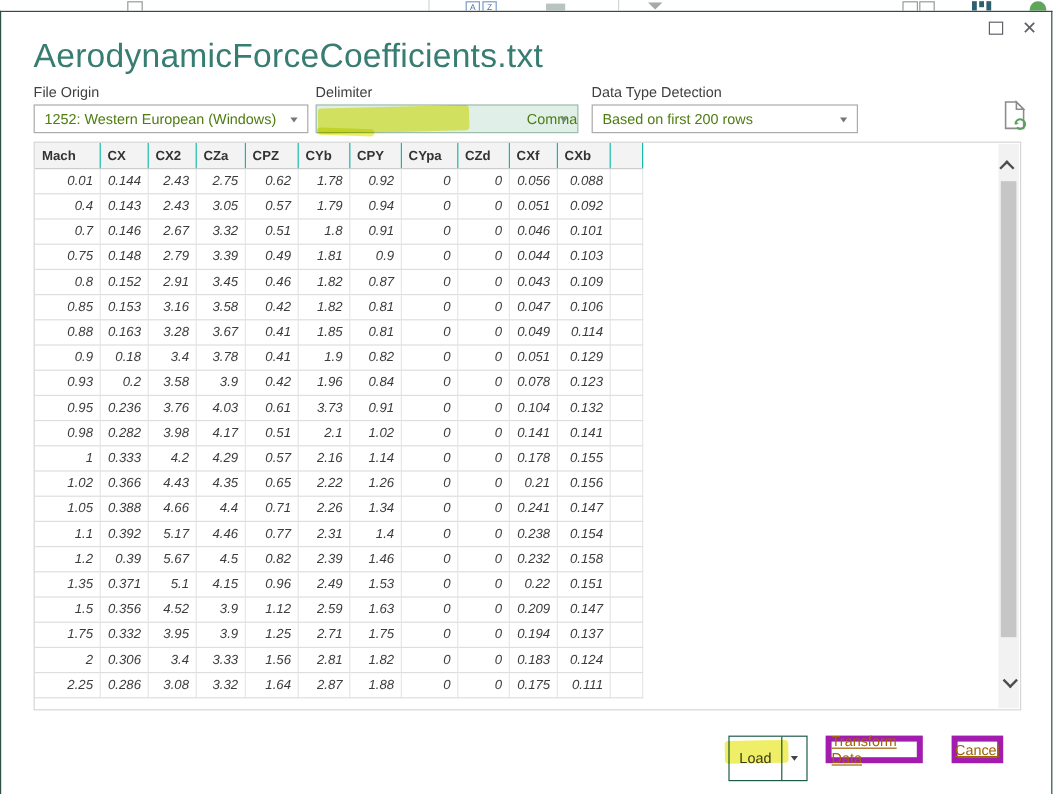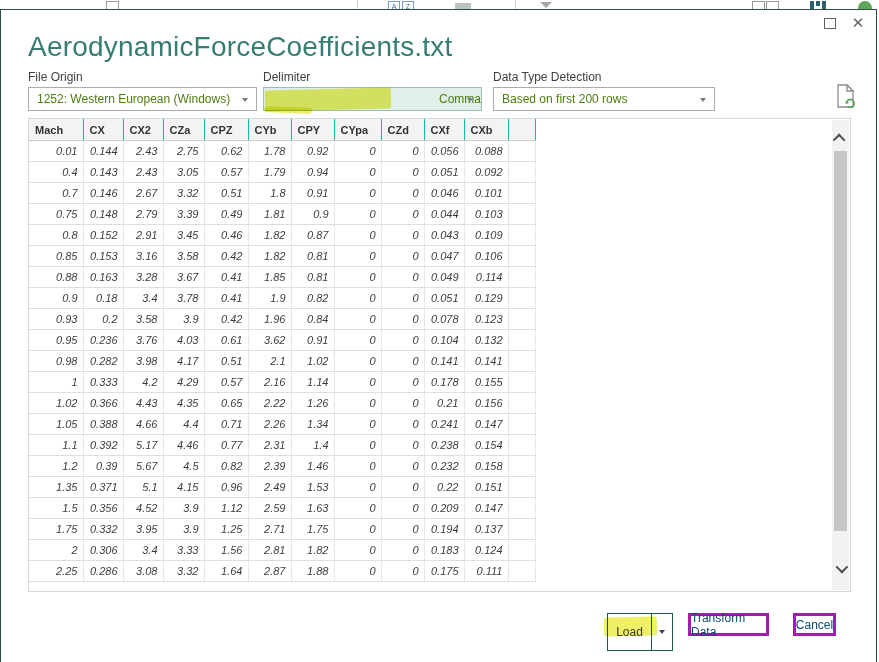--- a/index.html
+++ b/index.html
@@ -60,22 +60,22 @@
         justify-content:center;cursor:pointer;}
   .scroll-arrow.up{top:8px;}
   .scroll-arrow.down{top:438px;}
   .chev{display:block;width:7px;height:7px;border-left:2px solid #4d4d4d;border-top:2px solid #4d4d4d;}
   .chev.up{transform:rotate(45deg) translateY(2px);}
   .chev.down{transform:rotate(-135deg) translateY(2px);}
   .thumb{position:absolute;left:2px;top:31px;width:13px;height:380px;background:#c6c6c6;cursor:grab;}
 
   
   .btn{position:absolute;top:603px;height:23px;box-sizing:border-box;background:#fff;
-       border:3px solid #a21caf;font-size:12px;color:#0c4a6e;display:flex;align-items:center;
-       justify-content:center;cursor:pointer;}
+       border:5px solid #a21caf;font-size:12px;color:#a16207;display:flex;align-items:center;
+       justify-content:center;cursor:pointer;text-decoration:underline;}
   .split{position:absolute;top:603px;left:606px;height:38px;display:flex;
          border:1px solid #1f5c48;box-sizing:border-box;background:#fff;}
   .split .main{width:43px;display:flex;align-items:center;justify-content:center;
          font-size:12px;color:#3f3f3f;cursor:pointer;position:relative;z-index:2;}
   .split .arrow{width:20px;border-left:1px solid #1f5c48;display:flex;align-items:center;
          justify-content:center;cursor:pointer;}
   .split .arrow .caret{width:0;height:0;border-left:3.5px solid transparent;
          border-right:3.5px solid transparent;border-top:4px solid #444;}
   .btn.transform{left:687px;width:81px;}
   .btn.cancel{left:792px;width:43px;}
@@ -304,21 +304,21 @@
             <td>0.078</td>
             <td>0.123</td>
             <td></td>
           </tr>
           <tr>
             <td>0.95</td>
             <td>0.236</td>
             <td>3.76</td>
             <td>4.03</td>
             <td>0.61</td>
-            <td>3.62</td>
+            <td>3.73</td>
             <td>0.91</td>
             <td>0</td>
             <td>0</td>
             <td>0.104</td>
             <td>0.132</td>
             <td></td>
           </tr>
           <tr>
             <td>0.98</td>
             <td>0.282</td>

